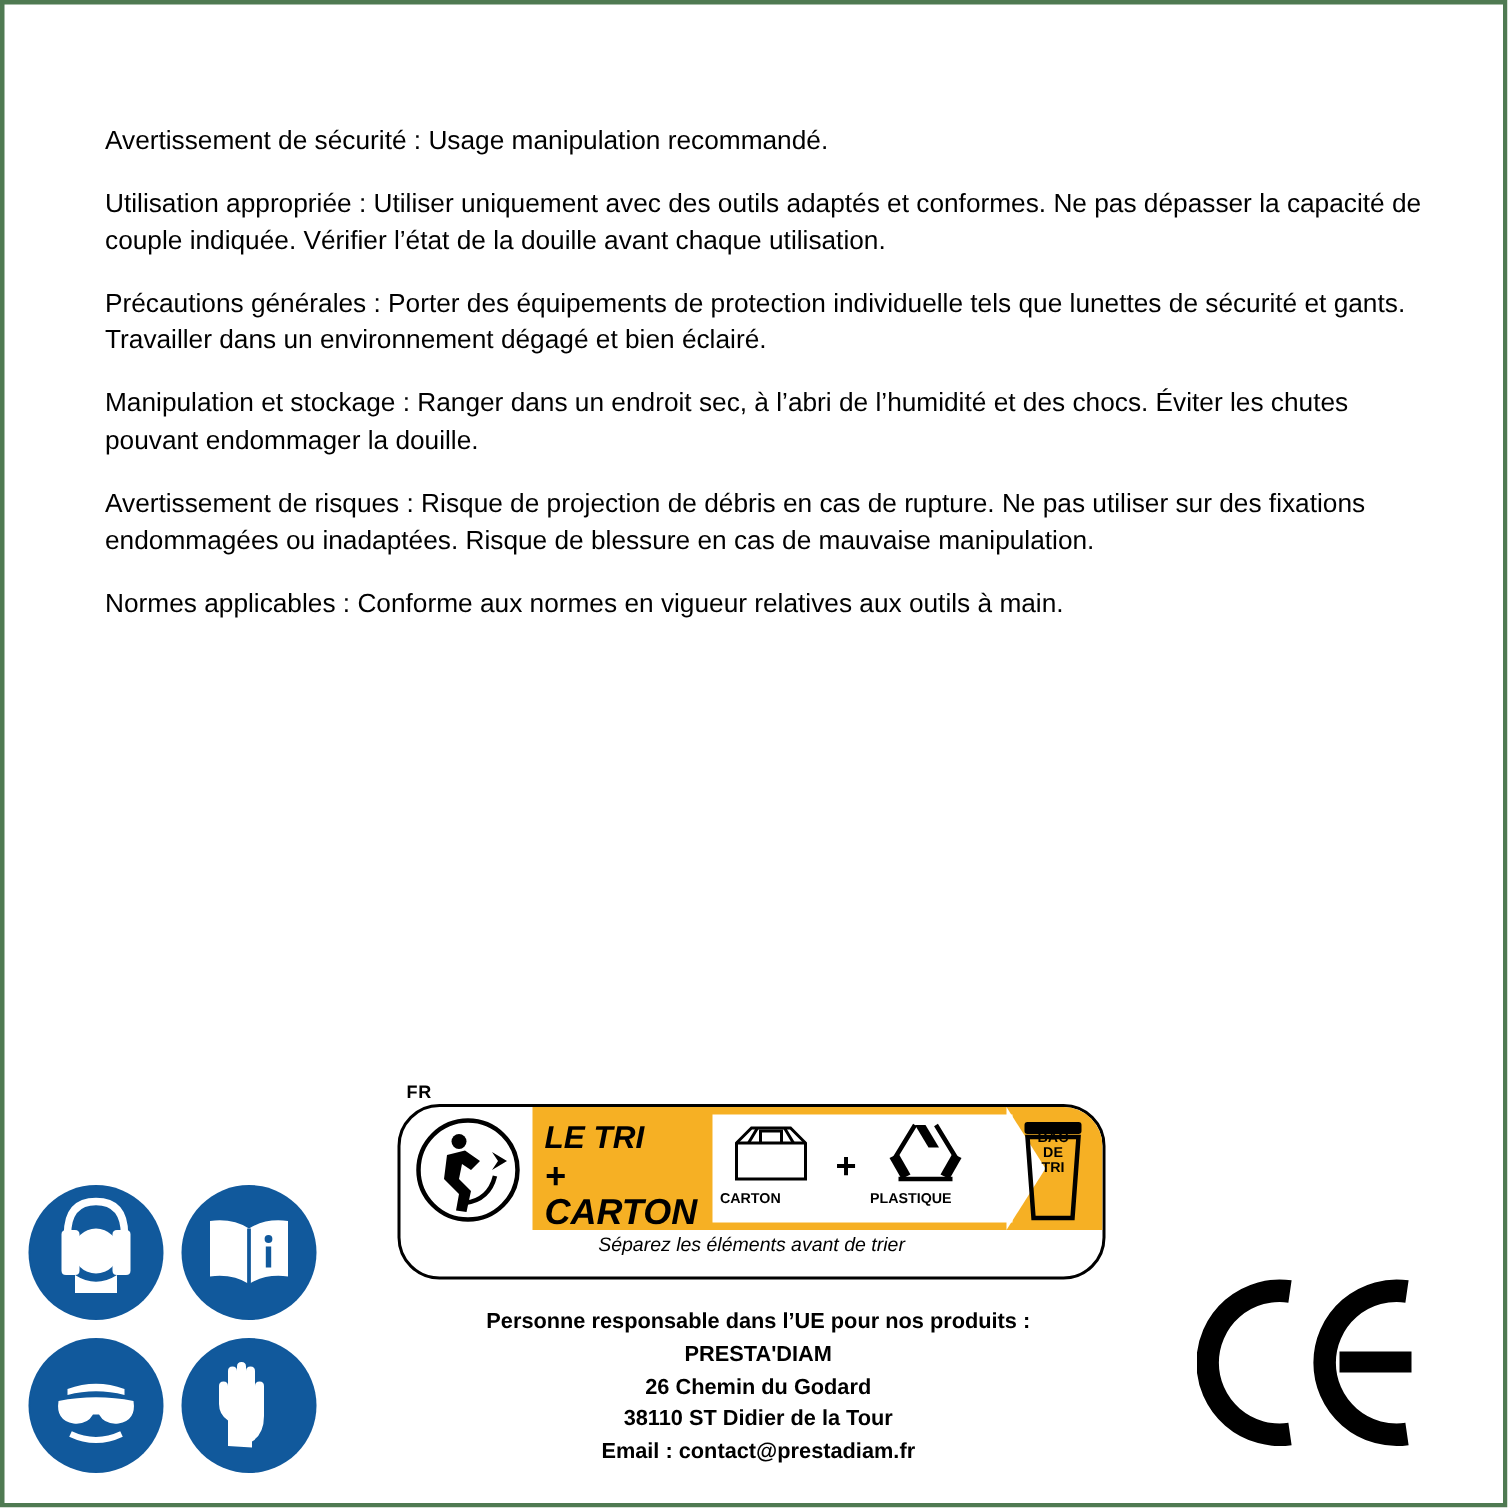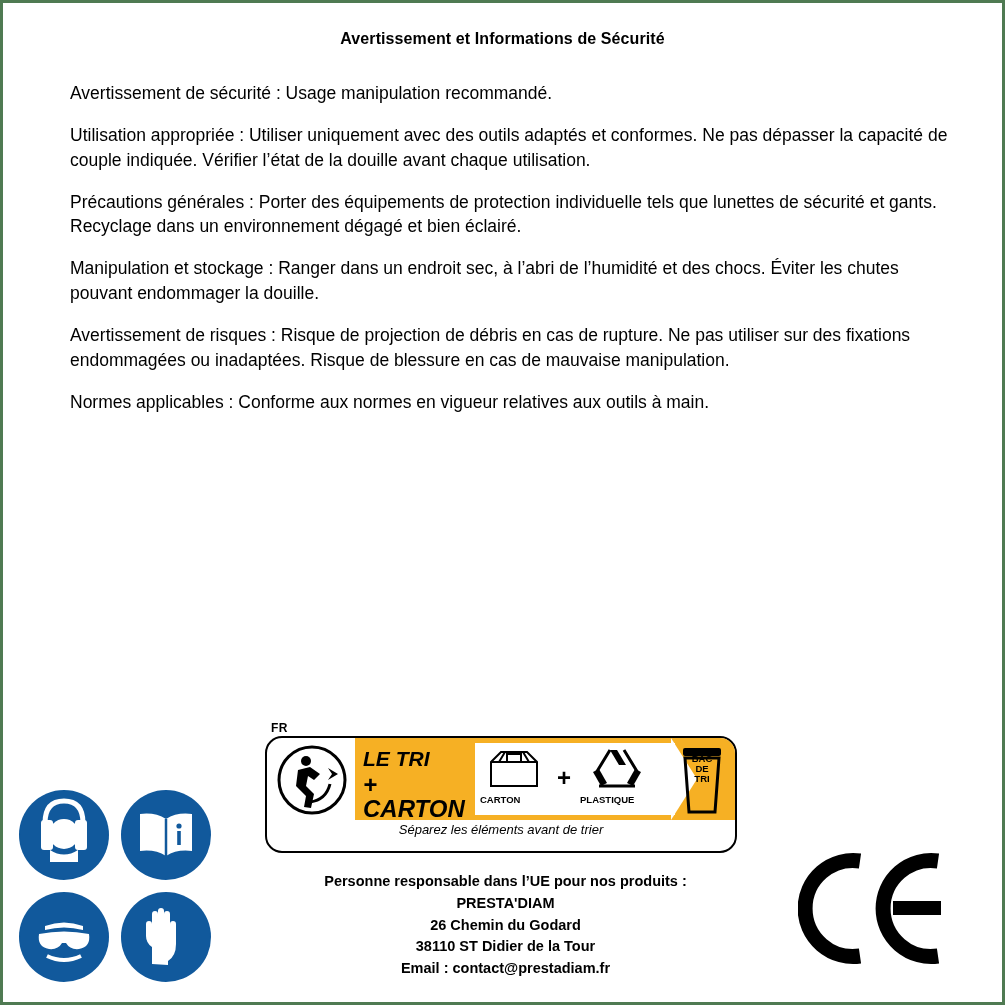--- a/index.html
+++ b/index.html
@@ -83,21 +83,21 @@
     color: #000;
     letter-spacing: .5px;
   }
   .tri-box {
     position: absolute;
     left: 0;
     top: 15px;
     width: 468px;
     height: 113px;
     border: 2px solid #000;
-    border-radius: 17px;
+    border-radius: 28px;
     background: #fff;
     overflow: hidden;
   }
   .tri-yellow {
     position: absolute;
     left: 88px;
     top: 0;
     width: 380px;
     height: 82px;
     background: #f6b024;
@@ -197,26 +197,25 @@
     top: 848px;
     width: 150px;
     height: 115px;
   }
 </style>
 </head>
 <body>
 
 <div class="page">
 
-  <div class="doc-title">Avertissement et Informations de Sécurité</div>
 
   <div class="body-text">
     <p class="para">Avertissement de sécurité : Usage manipulation recommandé.</p>
     <p class="para">Utilisation appropriée : Utiliser uniquement avec des outils adaptés et conformes. Ne pas dépasser la capacité de couple indiquée. Vérifier l’état de la douille avant chaque utilisation.</p>
-    <p class="para">Précautions générales : Porter des équipements de protection individuelle tels que lunettes de sécurité et gants. Recyclage dans un environnement dégagé et bien éclairé.</p>
+    <p class="para">Précautions générales : Porter des équipements de protection individuelle tels que lunettes de sécurité et gants. Travailler dans un environnement dégagé et bien éclairé.</p>
     <p class="para">Manipulation et stockage : Ranger dans un endroit sec, à l’abri de l’humidité et des chocs. Éviter les chutes pouvant endommager la douille.</p>
     <p class="para">Avertissement de risques : Risque de projection de débris en cas de rupture. Ne pas utiliser sur des fixations endommagées ou inadaptées. Risque de blessure en cas de mauvaise manipulation.</p>
     <p class="para spaced-after">Normes applicables : Conforme aux normes en vigueur relatives aux outils à main.</p>
   </div>
 
   <div class="picto-wrap">
 
     <div class="picto p1">
       <svg width="90" height="90" viewBox="0 0 90 90">
         <circle cx="45" cy="45" r="44" fill="#11599c"></circle>

